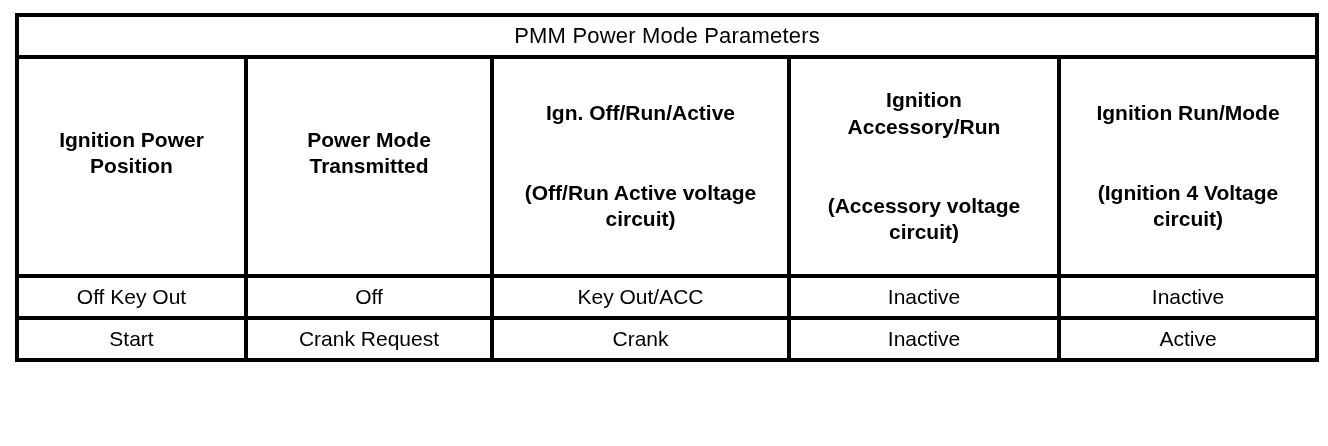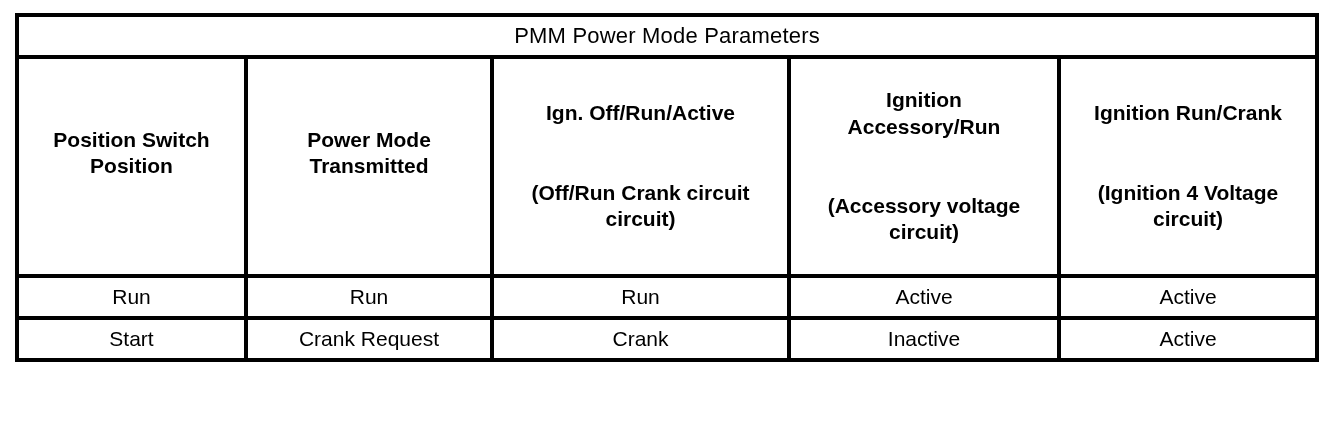--- a/index.html
+++ b/index.html
@@ -65,54 +65,54 @@
       <col style="width:297px">
       <col style="width:270px">
       <col style="width:258px">
     </colgroup>
     <thead>
       <tr>
         <th class="title-cell" colspan="5">PMM Power Mode Parameters</th>
       </tr>
       <tr>
         <th class="head-cell">
-          <div>Position Switch
+          <div>Ignition Power
 Position</div>
           
         </th>
         <th class="head-cell">
           <div>Power Mode
 Transmitted</div>
           
         </th>
         <th class="head-cell">
           <div>Ign. Off/Run/Active</div>
-          <div class="head-sub">(Off/Run Crank circuit
+          <div class="head-sub">(Off/Run Active voltage
 circuit)</div>
         </th>
         <th class="head-cell">
           <div>Ignition
 Accessory/Run</div>
           <div class="head-sub">(Accessory voltage
 circuit)</div>
         </th>
         <th class="head-cell">
-          <div>Ignition Run/Crank</div>
+          <div>Ignition Run/Mode</div>
           <div class="head-sub">(Ignition 4 Voltage
 circuit)</div>
         </th>
       </tr>
     </thead>
     <tbody>
       <tr>
-        <td class="data-cell">Run</td>
-        <td class="data-cell">Run</td>
-        <td class="data-cell">Run</td>
-        <td class="data-cell">Active</td>
-        <td class="data-cell">Active</td>
+        <td class="data-cell">Off Key Out</td>
+        <td class="data-cell">Off</td>
+        <td class="data-cell">Key Out/ACC</td>
+        <td class="data-cell">Inactive</td>
+        <td class="data-cell">Inactive</td>
       </tr>
       <tr>
         <td class="data-cell">Start</td>
         <td class="data-cell">Crank Request</td>
         <td class="data-cell">Crank</td>
         <td class="data-cell">Inactive</td>
         <td class="data-cell">Active</td>
       </tr>
     </tbody>
   </table>

